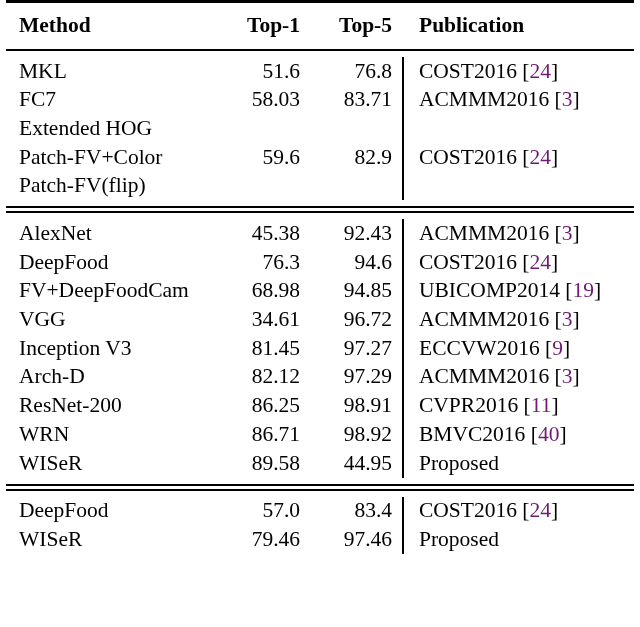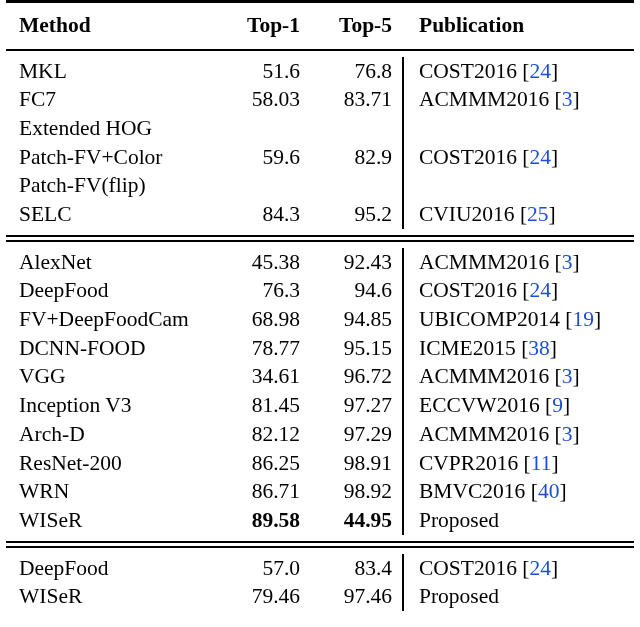--- a/index.html
+++ b/index.html
@@ -55,24 +55,24 @@
     position: absolute;
     left: 0px;
     top: 0;
     bottom: 0;
     width: 2px;
     background: #000000;
   }
 
   th .cell { font-weight: bold; height: 38px; align-items: center; }
 
-  .bold { font-weight: bold; }
+  .bold { font-weight: normal; }
 
   .cite-open, .cite-close { color: #000000; }
-  .cite-num { color: #1d4ed8; }
+  .cite-num { color: #701a75; }
 
   
   tr.rule-row td { padding: 0; height: auto; }
   .hr-thick { height: 3px; background: #000000; width: 100%; }
   .hr-thin  { height: 2px; background: #000000; width: 100%; }
   .hr-gap   { height: 3px; width: 100%; }
   .spacer-sm { height: 6px; width: 100%; }
   .spacer-xs { height: 4px; width: 100%; }
 </style>
 </head>
@@ -205,41 +205,20 @@
           <td>
             <div class="cell num"></div>
           </td>
           <td class="pubcell">
             <div class="cell pub">
               <span></span>
             </div>
             <div class="vrule"></div>
           </td>
         </tr>
-        <tr>
-          <td>
-            <div class="cell method">SELC</div>
-          </td>
-          <td>
-            <div class="cell num">84.3</div>
-          </td>
-          <td>
-            <div class="cell num">95.2</div>
-          </td>
-          <td class="pubcell">
-            <div class="cell pub">
-              <span>CVIU2016</span>
-              <span>&nbsp;</span>
-              <span class="cite-open">[</span>
-              <span class="cite-num">25</span>
-              <span class="cite-close">]</span>
-            </div>
-            <div class="vrule"></div>
-          </td>
-        </tr>
         <tr class="rule-row">
           <td colspan="4">
             <div class="spacer-sm"></div>
             <div class="hr-thin"></div>
             <div class="hr-gap"></div>
             <div class="hr-thin"></div>
             <div class="spacer-sm"></div>
           </td>
         </tr>
         <tr>
@@ -300,41 +279,20 @@
               <span>&nbsp;</span>
               <span class="cite-open">[</span>
               <span class="cite-num">19</span>
               <span class="cite-close">]</span>
             </div>
             <div class="vrule"></div>
           </td>
         </tr>
         <tr>
           <td>
-            <div class="cell method">DCNN-FOOD</div>
-          </td>
-          <td>
-            <div class="cell num">78.77</div>
-          </td>
-          <td>
-            <div class="cell num">95.15</div>
-          </td>
-          <td class="pubcell">
-            <div class="cell pub">
-              <span>ICME2015</span>
-              <span>&nbsp;</span>
-              <span class="cite-open">[</span>
-              <span class="cite-num">38</span>
-              <span class="cite-close">]</span>
-            </div>
-            <div class="vrule"></div>
-          </td>
-        </tr>
-        <tr>
-          <td>
             <div class="cell method">VGG</div>
           </td>
           <td>
             <div class="cell num">34.61</div>
           </td>
           <td>
             <div class="cell num">96.72</div>
           </td>
           <td class="pubcell">
             <div class="cell pub">

